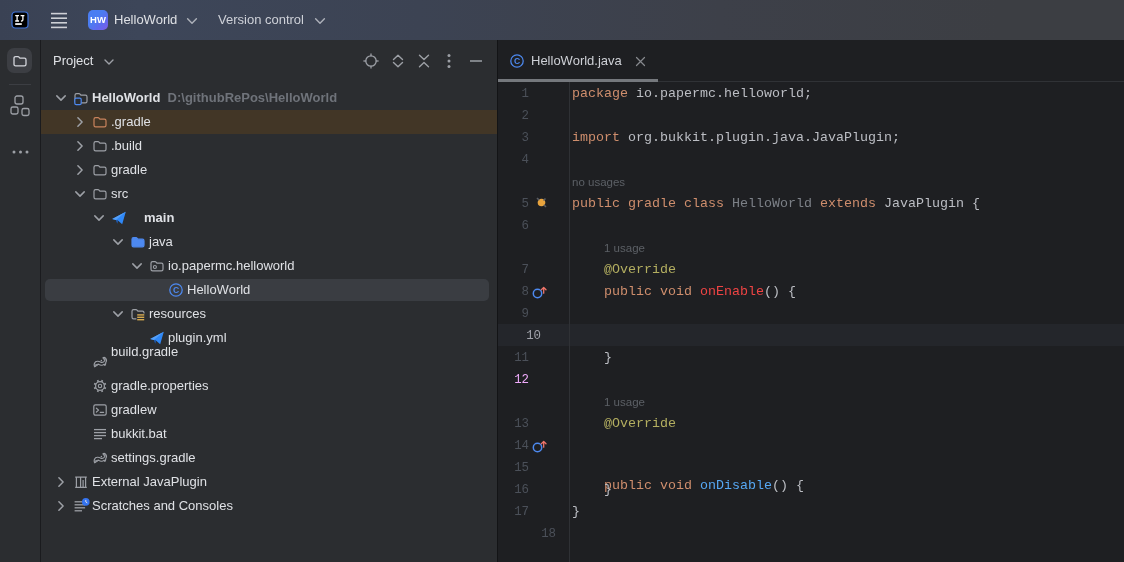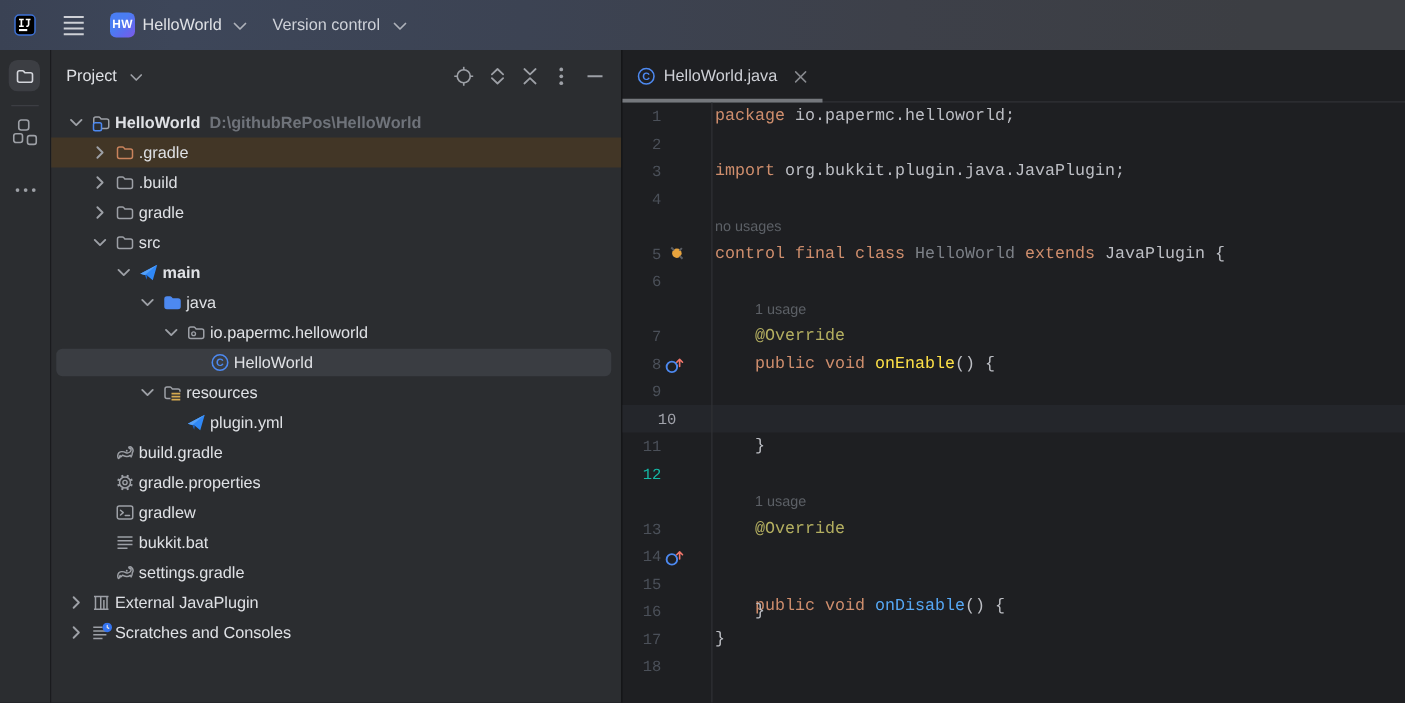--- a/index.html
+++ b/index.html
@@ -115,21 +115,21 @@
   </svg>
 <div class="lbl" style="left:111px;top:183px;font-weight:normal;">src</div>
 <svg style="position:absolute;left:93px;top:212px" width="12" height="12" viewBox="0 0 12 12" fill="none">
     <path d="M1.7999999999999998 3.9 L6 8.1 L10.2 3.9" stroke="#9da0a6" stroke-width="1.5" stroke-linecap="round" stroke-linejoin="round"></path>
   </svg>
 <svg style="position:absolute;left:111px;top:210px" width="16" height="16" viewBox="0 0 16 16" fill="none">
     <path d="M1.2 8.9 L14.8 1.8 L11.2 14.2 L6.9 10.6 Z" fill="#2f88f7"></path>
     <path d="M6.9 10.6 L6.3 13.8 L4.9 9.9 Z" fill="#1c63c9"></path>
     <path d="M1.2 8.9 L14.8 1.8 L4.9 9.9 Z" fill="#55a0f8"></path>
   </svg>
-<div class="lbl" style="left:130px;top:207px;font-weight:bold;">main</div>
+<div class="lbl" style="left:144px;top:207px;font-weight:bold;">main</div>
 <svg style="position:absolute;left:112px;top:236px" width="12" height="12" viewBox="0 0 12 12" fill="none">
     <path d="M1.7999999999999998 3.9 L6 8.1 L10.2 3.9" stroke="#9da0a6" stroke-width="1.5" stroke-linecap="round" stroke-linejoin="round"></path>
   </svg>
 <svg style="position:absolute;left:130px;top:234px" width="16" height="16" viewBox="0 0 16 16" fill="none">
     <path d="M2 5.2 Q2 3.6 3.6 3.6 H6 Q6.6 3.6 7 4.1 L7.9 5.2 H12.4 Q14 5.2 14 6.8 V11.2 Q14 12.8 12.4 12.8 H3.6 Q2 12.8 2 11.2 Z" stroke="#4d89f0" fill="#4d89f0" stroke-width="1.2" stroke-linejoin="round"></path>
   </svg>
 <div class="lbl" style="left:149px;top:231px;font-weight:normal;">java</div>
 <svg style="position:absolute;left:131px;top:260px" width="12" height="12" viewBox="0 0 12 12" fill="none">
     <path d="M1.7999999999999998 3.9 L6 8.1 L10.2 3.9" stroke="#9da0a6" stroke-width="1.5" stroke-linecap="round" stroke-linejoin="round"></path>
   </svg>
@@ -157,21 +157,21 @@
 <svg style="position:absolute;left:149px;top:330px" width="16" height="16" viewBox="0 0 16 16" fill="none">
     <path d="M1.2 8.9 L14.8 1.8 L11.2 14.2 L6.9 10.6 Z" fill="#2f88f7"></path>
     <path d="M6.9 10.6 L6.3 13.8 L4.9 9.9 Z" fill="#1c63c9"></path>
     <path d="M1.2 8.9 L14.8 1.8 L4.9 9.9 Z" fill="#55a0f8"></path>
   </svg>
 <div class="lbl" style="left:168px;top:327px;font-weight:normal;">plugin.yml</div>
 <svg style="position:absolute;left:92px;top:354px" width="16" height="16" viewBox="0 0 16 16" fill="none">
     <path d="M13.5 4.2 Q12.4 3 11 3.7 L11.6 4.9 Q12.3 4.6 12.7 5.3 Q13.3 6.4 11.9 7.6 Q10.4 8.8 8.9 8.2 Q7.2 7.4 5.6 7.3 Q3.3 7.2 2.5 9.2 Q1.8 11.1 2.7 12.8 L3.9 12.1 Q3.6 11.2 4 10.4 L5 11.3 L6 10.1 Q7.4 10.9 9 11.2 Q10.9 11.5 12.2 10.2 L12.9 11.5 Q13.9 10 13.8 8.3 Q15.3 6.2 13.5 4.2 Z" stroke="#9da0a6" stroke-width="1.15" stroke-linejoin="round"></path>
     <circle cx="9.4" cy="6.6" r=".75" fill="#9da0a6"></circle>
   </svg>
-<div class="lbl" style="left:111px;top:351px;font-weight:normal;">build.gradle</div>
+<div class="lbl" style="left:111px;top:341px;font-weight:normal;">build.gradle</div>
 <svg style="position:absolute;left:92px;top:378px" width="16" height="16" viewBox="0 0 16 16" fill="none">
     <circle cx="8" cy="8" r="4.4" stroke="#9da0a6" stroke-width="1.2"></circle>
     <circle cx="8" cy="8" r="1.7" stroke="#9da0a6" stroke-width="1.1"></circle>
     <line x1="12.2" y1="9.8" x2="13.9" y2="10.4" stroke="#9da0a6" stroke-width="1.7"></line>
     <line x1="9.8" y1="12.2" x2="10.4" y2="13.9" stroke="#9da0a6" stroke-width="1.7"></line>
     <line x1="6.2" y1="12.2" x2="5.6" y2="13.9" stroke="#9da0a6" stroke-width="1.7"></line>
     <line x1="3.8" y1="9.8" x2="2.1" y2="10.4" stroke="#9da0a6" stroke-width="1.7"></line>
     <line x1="3.8" y1="6.2" x2="2.1" y2="5.6" stroke="#9da0a6" stroke-width="1.7"></line>
     <line x1="6.2" y1="3.8" x2="5.6" y2="2.1" stroke="#9da0a6" stroke-width="1.7"></line>
     <line x1="9.8" y1="3.8" x2="10.4" y2="2.1" stroke="#9da0a6" stroke-width="1.7"></line>
@@ -233,44 +233,44 @@
 <div class="num" style="left:497px;top:105px;color:#4b5059;">2</div>
 <div class="num" style="left:497px;top:127px;color:#4b5059;">3</div>
 <div class="num" style="left:497px;top:149px;color:#4b5059;">4</div>
 <div class="num" style="left:497px;top:193px;color:#4b5059;">5</div>
 <div class="num" style="left:497px;top:215px;color:#4b5059;">6</div>
 <div class="num" style="left:497px;top:259px;color:#4b5059;">7</div>
 <div class="num" style="left:497px;top:281px;color:#4b5059;">8</div>
 <div class="num" style="left:497px;top:303px;color:#4b5059;">9</div>
 <div class="num" style="left:497px;top:325px;color:#a1a3ab;padding-left:12px;">10</div>
 <div class="num" style="left:497px;top:347px;color:#4b5059;">11</div>
-<div class="num" style="left:497px;top:369px;color:#14b8a6;">12</div>
+<div class="num" style="left:497px;top:369px;color:#f0abfc;">12</div>
 <div class="num" style="left:497px;top:413px;color:#4b5059;">13</div>
 <div class="num" style="left:497px;top:435px;color:#4b5059;">14</div>
 <div class="num" style="left:497px;top:457px;color:#4b5059;">15</div>
 <div class="num" style="left:497px;top:479px;color:#4b5059;">16</div>
 <div class="num" style="left:497px;top:501px;color:#4b5059;">17</div>
-<div class="num" style="left:497px;top:523px;color:#4b5059;">18</div>
+<div class="num" style="left:497px;top:523px;color:#4b5059;padding-left:27px;">18</div>
 <svg style="position:absolute;left:534px;top:195px" width="15" height="15" viewBox="0 0 15 15" fill="none">
     <circle cx="7.5" cy="7.5" r="3.8" fill="#e8a33d"></circle>
     <path d="M3 3 L5.3 5.3 M9.8 9.8 L12 12 M11.5 3.5 L9.5 5.5" stroke="#5a5d63" stroke-width="1.6"></path>
   </svg>
 <svg style="position:absolute;left:531px;top:284.5px" width="17" height="16" viewBox="0 0 17 16" fill="none">
     <circle cx="6.5" cy="8.5" r="4.2" stroke="#4d89f0" stroke-width="1.5"></circle>
     <path d="M12.7 8.2 V2.6 M10.4 4.8 L12.7 2.4 L15 4.8" stroke="#f0756a" stroke-width="1.3" stroke-linecap="round" stroke-linejoin="round"></path>
   </svg>
 <svg style="position:absolute;left:531px;top:438.5px" width="17" height="16" viewBox="0 0 17 16" fill="none">
     <circle cx="6.5" cy="8.5" r="4.2" stroke="#4d89f0" stroke-width="1.5"></circle>
     <path d="M12.7 8.2 V2.6 M10.4 4.8 L12.7 2.4 L15 4.8" stroke="#f0756a" stroke-width="1.3" stroke-linecap="round" stroke-linejoin="round"></path>
   </svg>
 <div class="code" style="left:572px;top:83px;"><span style="color:#cf8e6d;">package </span><span style="color:#bcbec4;">io.papermc.helloworld;</span></div>
 <div class="code" style="left:572px;top:127px;"><span style="color:#cf8e6d;">import </span><span style="color:#bcbec4;">org.bukkit.plugin.java.JavaPlugin;</span></div>
-<div class="code" style="left:572px;top:193px;"><span style="color:#cf8e6d;">control final class </span><span style="color:#7c8087;">HelloWorld </span><span style="color:#cf8e6d;">extends </span><span style="color:#bcbec4;">JavaPlugin {</span></div>
+<div class="code" style="left:572px;top:193px;"><span style="color:#cf8e6d;">public gradle class </span><span style="color:#7c8087;">HelloWorld </span><span style="color:#cf8e6d;">extends </span><span style="color:#bcbec4;">JavaPlugin {</span></div>
 <div class="code" style="left:572px;top:259px;"><span style="color:#bcbec4;">    </span><span style="color:#b3ae60;">@Override</span></div>
-<div class="code" style="left:572px;top:281px;"><span style="color:#bcbec4;">    </span><span style="color:#cf8e6d;">public void </span><span style="color:#fde047;">onEnable</span><span style="color:#bcbec4;">() {</span></div>
+<div class="code" style="left:572px;top:281px;"><span style="color:#bcbec4;">    </span><span style="color:#cf8e6d;">public void </span><span style="color:#ef4444;">onEnable</span><span style="color:#bcbec4;">() {</span></div>
 <div class="code" style="left:572px;top:303px;"><span style="color:#bcbec4;">        </span></div>
 <div class="code" style="left:572px;top:347px;"><span style="color:#bcbec4;">    }</span></div>
 <div class="code" style="left:572px;top:413px;"><span style="color:#bcbec4;">    </span><span style="color:#b3ae60;">@Override</span></div>
 <div class="code" style="left:572px;top:435px;margin-top:40px;"><span style="color:#bcbec4;">    </span><span style="color:#cf8e6d;">public void </span><span style="color:#56a8f5;">onDisable</span><span style="color:#bcbec4;">() {</span></div>
 <div class="code" style="left:572px;top:457px;"><span style="color:#bcbec4;">        </span></div>
 <div class="code" style="left:572px;top:479px;"><span style="color:#bcbec4;">    }</span></div>
 <div class="code" style="left:572px;top:501px;"><span style="color:#bcbec4;">}</span></div>
 <div class="inlay" style="left:572px;top:171px;">no usages</div>
 <div class="inlay" style="left:604px;top:237px;">1 usage</div>
 <div class="inlay" style="left:604px;top:391px;">1 usage</div>

